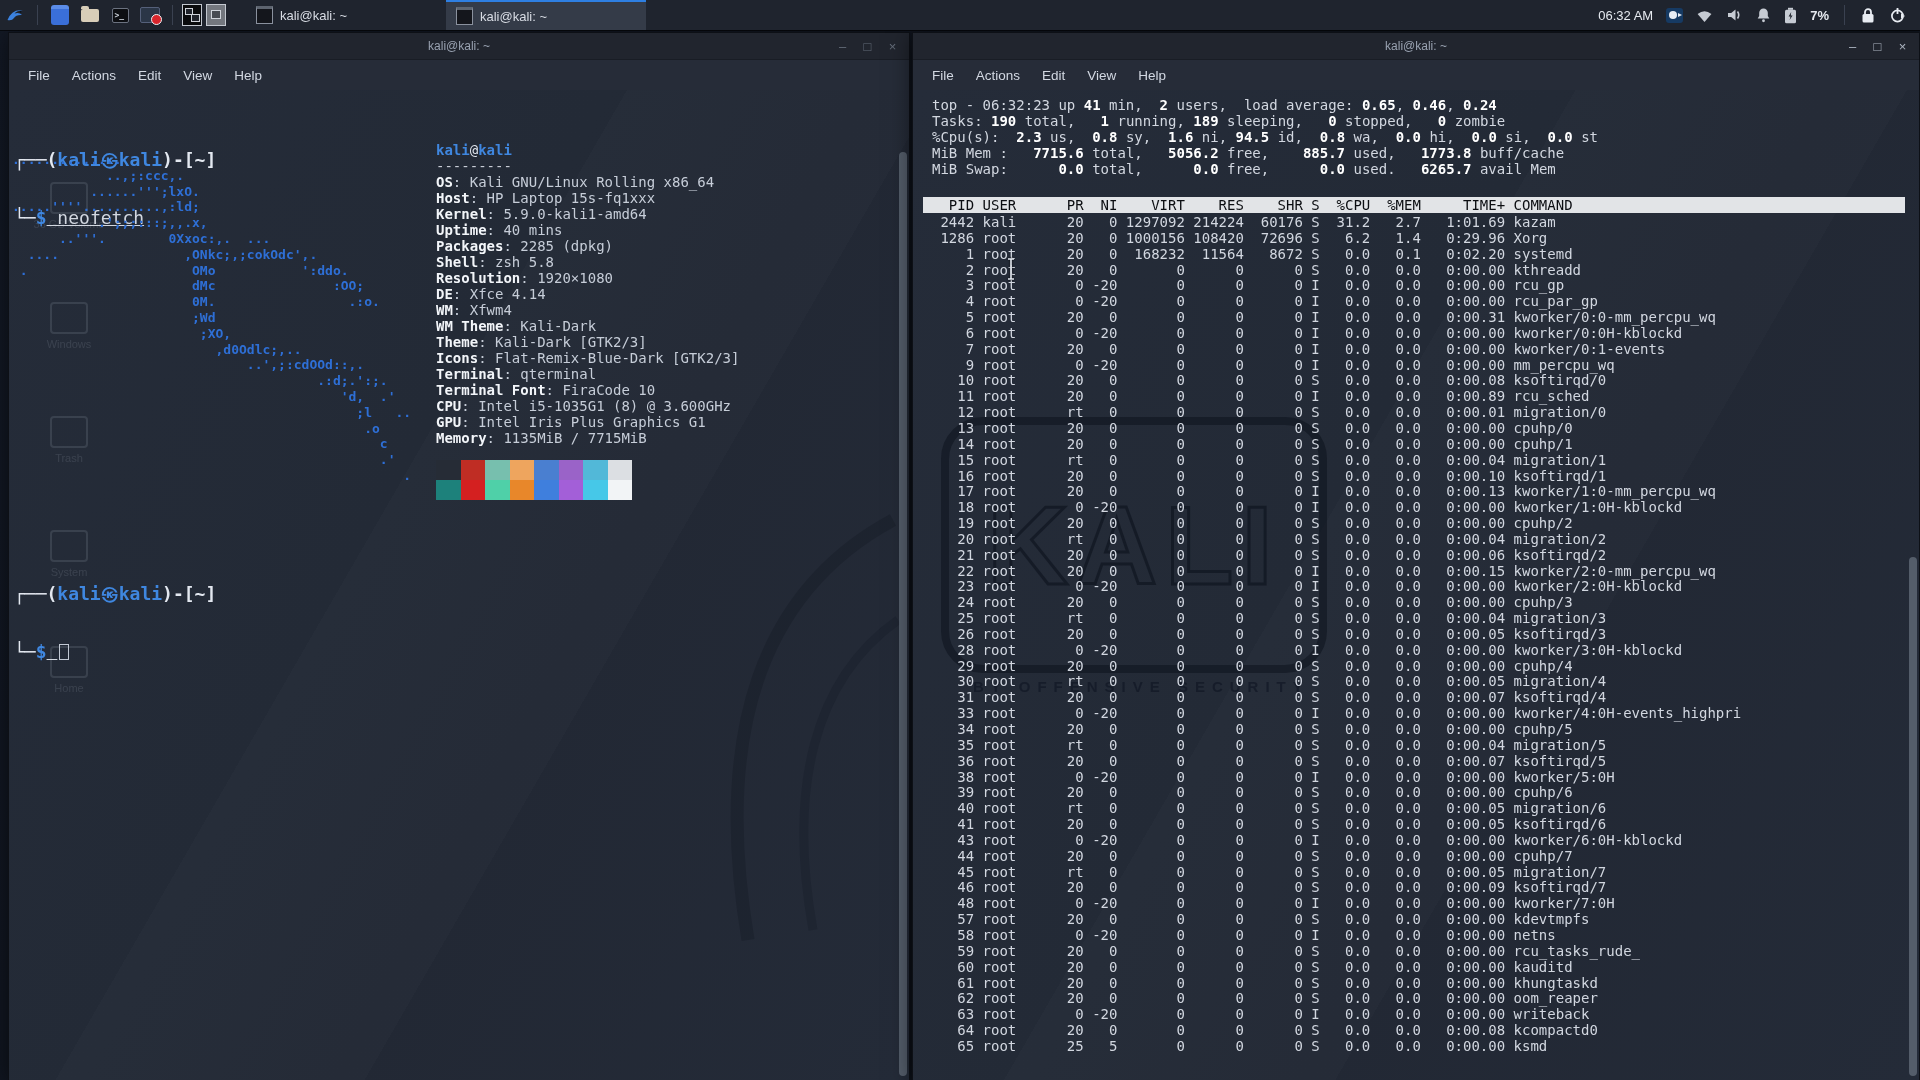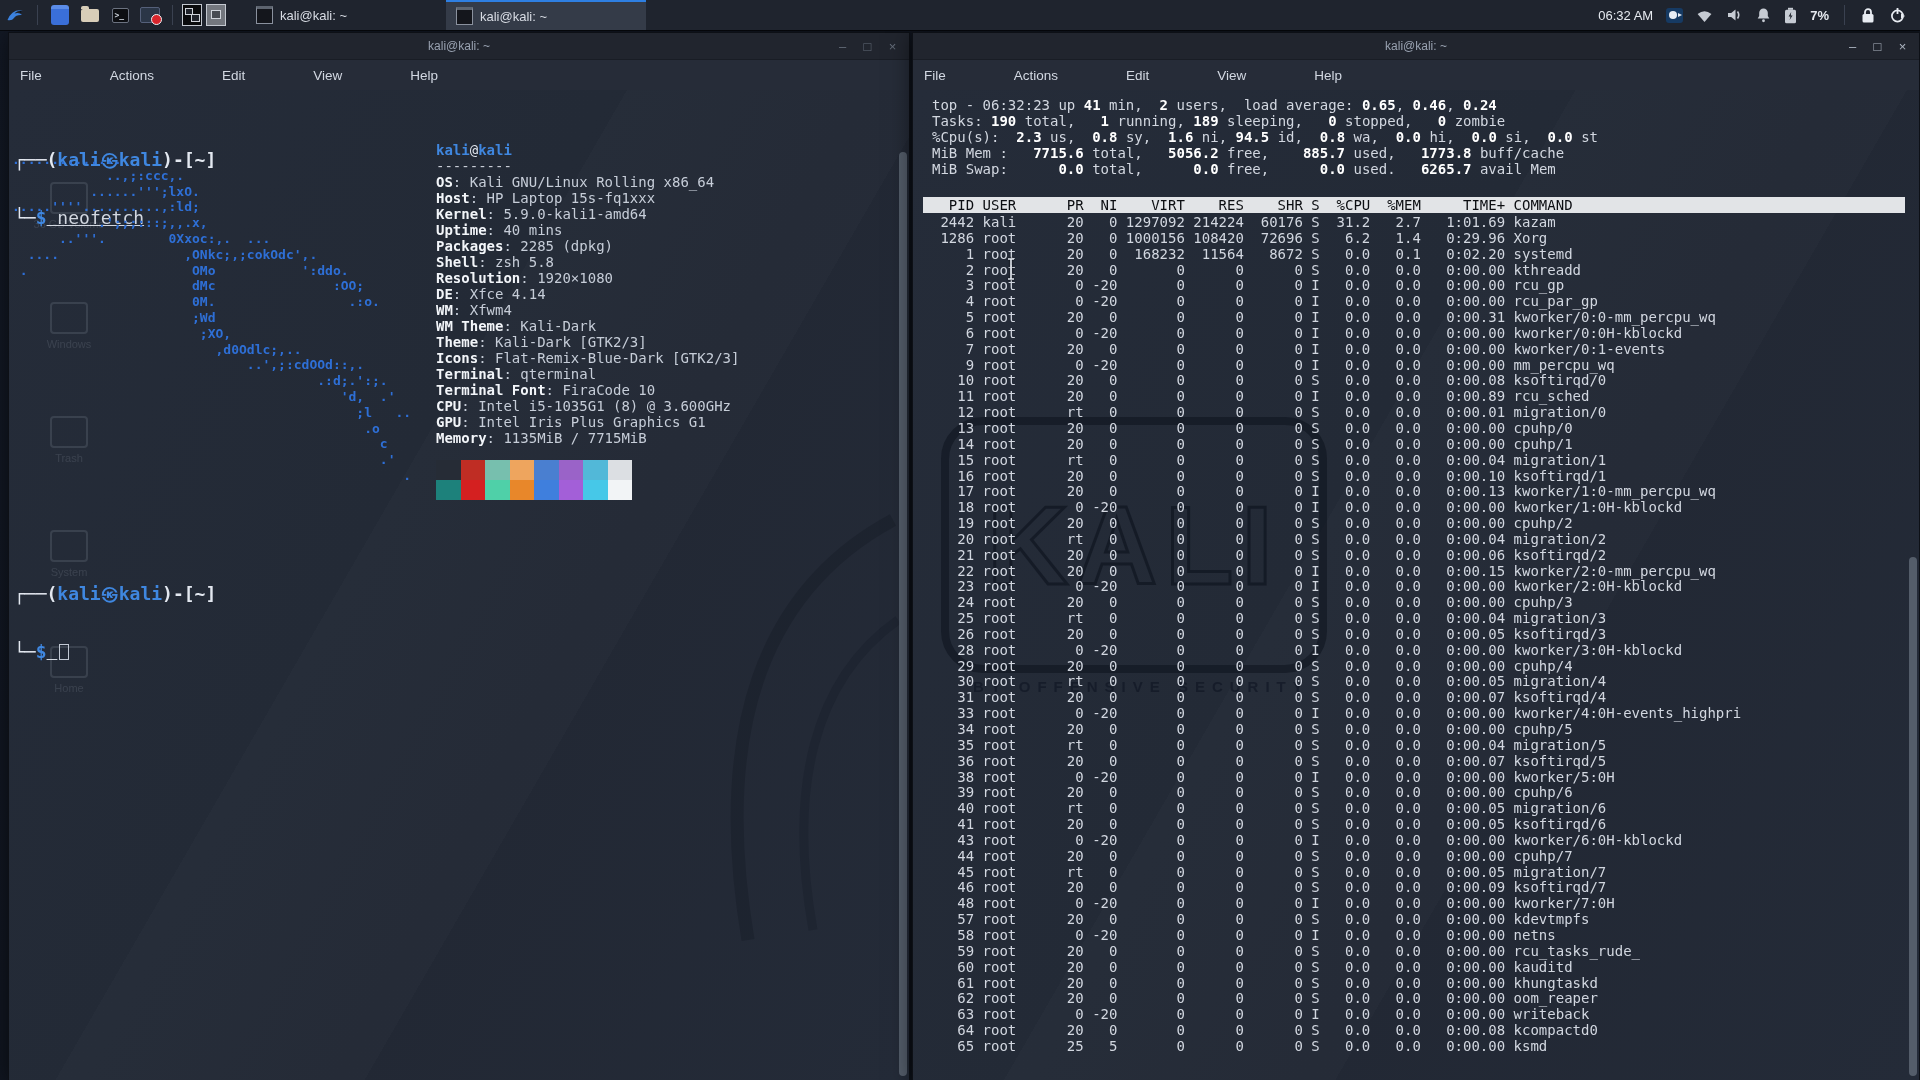--- a/index.html
+++ b/index.html
@@ -30,21 +30,21 @@
   .kazam-dot:before{content:"";position:absolute;left:3px;top:3.5px;width:8px;height:8px;border-radius:50%;background:#e8edf4;}
   .kazam-dot:after{content:"";position:absolute;right:1px;top:5px;border-left:4px solid #e8edf4;border-top:2.5px solid transparent;border-bottom:2.5px solid transparent;}
   
   .window{position:absolute;background:#242b38;border:1px solid #0d1016;box-shadow:0 2px 22px rgba(0,0,0,.55);}
   .titlebar{height:26px;background:#21252e;border-bottom:1px solid #191d25;position:relative;
             display:flex;align-items:center;justify-content:center;}
   .titlebar .title{font-size:12px;color:#99a2b1;}
   .win-controls{position:absolute;right:10px;top:0;height:100%;display:flex;gap:12px;align-items:center;}
   .win-btn{font-size:13px;line-height:13px;color:#adb5c1;width:13px;text-align:center;}
   .win-left .win-btn{color:#5f6troke774;color:#636b78;}
-  .menubar{height:30px;background:#262c38;border-bottom:1px solid #1c212b;display:flex;align-items:center;gap:46px;}
+  .menubar{height:30px;background:#262c38;border-bottom:1px solid #1c212b;display:flex;align-items:center;padding-left:8px;}
   .menu-item{font-size:13.5px;color:#d2d8e2;padding:3px 11px;border-radius:3px;}
   .term{position:absolute;left:0;right:0;top:57px;bottom:0;overflow:hidden;
         background:linear-gradient(118deg,#252c39 0%,#232a36 42%,#222834 60%,#242b38 100%);}
   .term .shade{position:absolute;inset:0;background:linear-gradient(120deg,transparent 42%,rgba(255,255,255,.015) 42%,rgba(255,255,255,.015) 63%,transparent 63%);}
   .mono{font-family:"DejaVu Sans Mono",monospace;}
   .scroll-handle{position:absolute;width:8px;border-radius:4px;background:#5d6673;opacity:.85;}
   
   .prompt-line{font-size:18px;line-height:17px;white-space:pre;color:#d2d7e0;margin-top:41px;}
   .p-frame{color:#e3e8f0;font-weight:bold;}
   .p-name{color:#3f87e0;font-weight:bold;}

